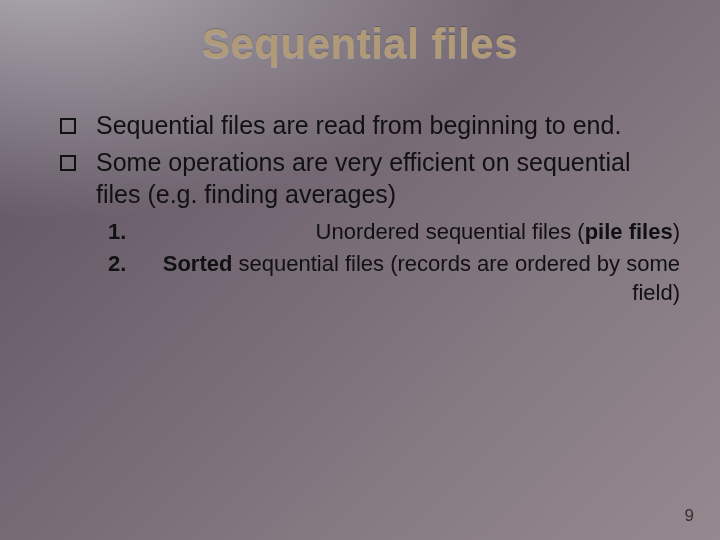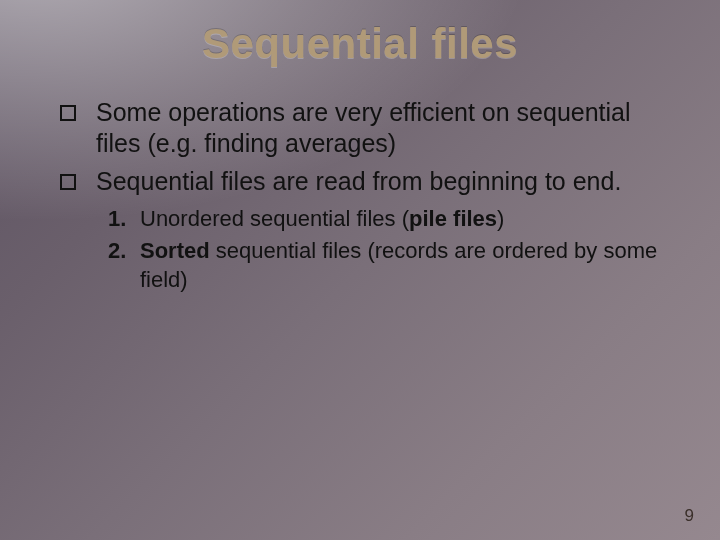--- a/index.html
+++ b/index.html
@@ -18,21 +18,21 @@
     padding: 20px 40px 30px 40px;
     position: relative;
   }
   .title {
     text-align: center;
     font-size: 42px;
     font-weight: bold;
     letter-spacing: 0.5px;
     color: #b09a78;
     text-shadow: 0 1px 0 rgba(255,255,255,0.25), 0 -1px 0 rgba(0,0,0,0.2);
-    margin-bottom: 29px;
+    margin-bottom: 42px;
   }
   .bullets {
     list-style: none;
     padding-left: 12px;
   }
   .bullets > li {
     position: relative;
     font-size: 25px;
     line-height: 1.25;
     color: #111;
@@ -56,20 +56,21 @@
     padding-left: 68px;
   }
   .numlist > li {
     counter-increment: sub;
     position: relative;
     font-size: 22px;
     line-height: 1.3;
     color: #111;
     padding-left: 32px;
     margin-bottom: 4px;
+    text-align: right;
   }
   .numlist > li::before {
     content: counter(sub) ".";
     position: absolute;
     left: 0;
     top: 0;
     font-weight: bold;
   }
   .pagenum {
     position: absolute;
@@ -79,22 +80,22 @@
     color: #3a2f2a;
   }
 </style>
 </head>
 <body>
 
 <div class="slide">
   <h1 class="title">Sequential files</h1>
 
   <ul class="bullets">
+    <li><span>Sequential files are read from beginning to end.</span></li>
     <li><span>Some operations are very efficient on sequential files (e.g. finding averages)</span></li>
-    <li><span>Sequential files are read from beginning to end.</span></li>
   </ul>
 
   <ol class="numlist">
     <li><span>Unordered sequential files (</span><b>pile files</b><span>)</span></li>
     <li><span></span><b>Sorted</b><span> sequential files (records are ordered by some field)</span></li>
   </ol>
 
   <div class="pagenum">9</div>
 </div>
 

